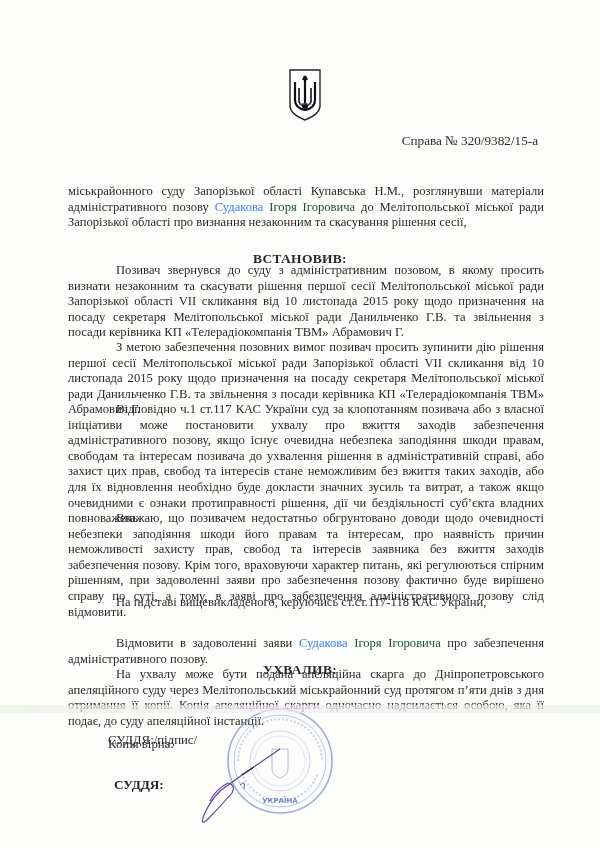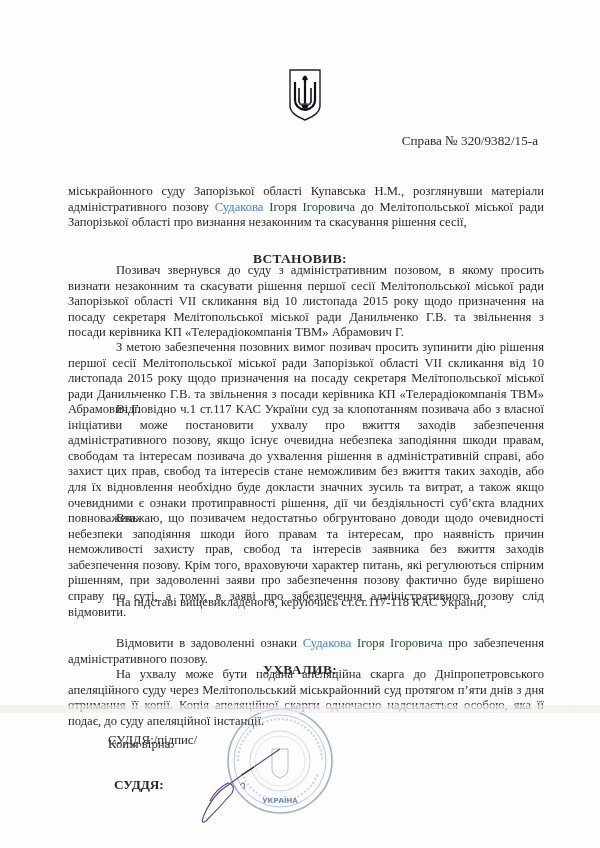--- a/index.html
+++ b/index.html
@@ -55,21 +55,21 @@
 
   <div class="para indent" style="top:263px;">Позивач звернувся до суду з адміністративним позовом, в якому просить визнати незаконним та скасувати рішення першої сесії Мелітопольської міської ради Запорізької області VII скликання від 10 листопада 2015 року щодо призначення на посаду секретаря Мелітопольської міської ради Данильченко Г.В. та звільнення з посади керівника КП «Телерадіокомпанія ТВМ» Абрамович Г.</div>
   <div class="para indent" style="top:340px;">З метою забезпечення позовних вимог позивач просить зупинити дію рішення першої сесії Мелітопольської міської ради Запорізької області VII скликання від 10 листопада 2015 року щодо призначення на посаду секретаря Мелітопольської міської ради Данильченко Г.В. та звільнення з посади керівника КП «Телерадіокомпанія ТВМ» Абрамович Г.</div>
   <div class="para indent" style="top:402px;">Відповідно ч.1 ст.117 КАС України  суд за клопотанням позивача або з власної ініціативи може постановити ухвалу про вжиття заходів забезпечення адміністративного позову, якщо існує очевидна небезпека заподіяння шкоди правам, свободам та інтересам позивача до ухвалення рішення в адміністративній справі, або захист цих прав, свобод та інтересів стане неможливим без вжиття таких заходів, або для їх відновлення необхідно буде докласти значних зусиль та витрат, а також якщо очевидними є ознаки протиправності рішення, дії чи бездіяльності суб’єкта владних повноважень.</div>
   <div class="para indent" style="top:511px;">Вважаю, що позивачем недостатньо обгрунтовано доводи щодо очевидності небезпеки заподіяння шкоди його правам та інтересам, про наявність причин неможливості захисту прав, свобод та інтересів заявника без вжиття заходів забезпечення позову. Крім того, враховуючи характер питань, які регулюються спірним рішенням, при задоволенні заяви про забезпечення позову фактично буде вирішено справу по суті,  а тому, в заяві про забезпечення адміністративного позову слід відмовити.</div>
   <div class="para indent" style="top:595px;">На підставі вищевикладеного, керуючись ст.ст.117-118 КАС України,</div>
 
   <div class="heading" style="top:621px;margin-top:41px;">УХВАЛИВ:</div>
 
   <div class="para indent" style="top:636px;">
-    <span>Відмовити в задоволенні ознаки</span>
+    <span>Відмовити в задоволенні заяви</span>
     <span class="name-hl"><span class="g">Судакова</span> <span class="v">Ігоря Ігоровича</span></span>
     <span>про забезпечення адміністративного позову.</span>
   </div>
 
   <div class="para indent" style="top:667px;">На ухвалу може бути подана апеляційна скарга до Дніпропетровського апеляційного суду через Мелітопольський міськрайонний суд протягом п’яти днів з дня отримання її копії. Копія апеляційної скарги одночасно надсилається особою, яка її подає, до суду апеляційної інстанції.</div>
 
   <div class="sig-block" style="top:733px;">СУДДЯ:/підпис/</div>
   <div class="sig-block" style="top:737px;">Копія вірна:</div>
   <div class="sig-block sig-bold" style="top:777px;left:114px;">СУДДЯ:</div>
 

